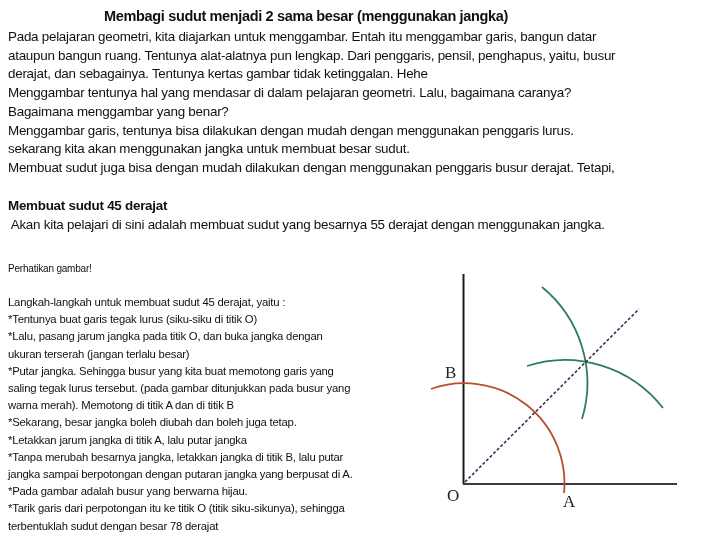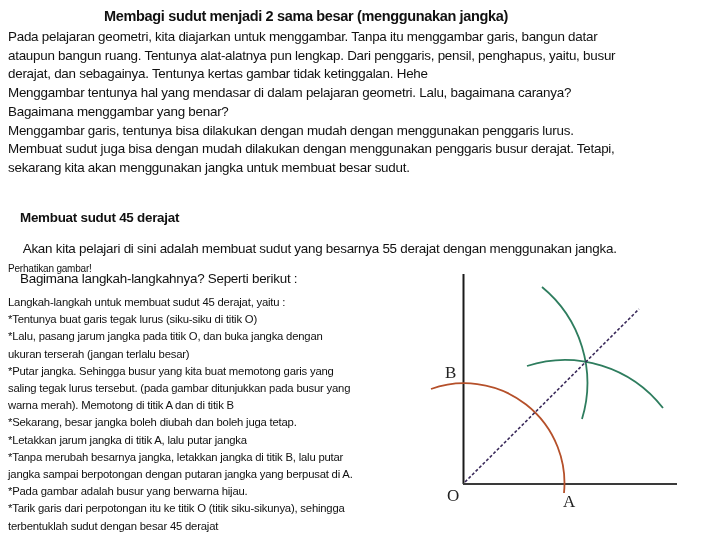--- a/index.html
+++ b/index.html
@@ -5,69 +5,68 @@
   html, body { margin: 0; padding: 0; background: #ffffff; }
   body { width: 720px; height: 540px; position: relative; overflow: hidden;
          font-family: "Liberation Sans", sans-serif; color: #111; }
   .title { position: absolute; left: 0; top: 6px; width: 612px; text-align: center;
            font-size: 14.5px; font-weight: bold; letter-spacing: -0.35px; line-height: 20px; }
   .intro { position: absolute; left: 8px; top: 28px; width: 712px;
            font-size: 13.4px; line-height: 18.7px; letter-spacing: -0.25px; }
   .intro p { margin: 0; white-space: nowrap; }
   .sec45 { position: absolute; left: 8px; top: 197px; width: 712px;
            font-size: 13.4px; line-height: 18.7px; letter-spacing: -0.25px; }
-  .sec45 p { margin: 12px; white-space: nowrap; }
+  .sec45 p { margin: 0; white-space: nowrap; }
   .sec45 .heading { font-weight: bold; }
   .note { position: absolute; left: 8px; top: 261px; font-size: 10px; line-height: 16px;
           letter-spacing: -0.2px; white-space: nowrap; }
   .steps { position: absolute; left: 8px; top: 294px; width: 410px;
            font-size: 11.3px; line-height: 17.2px; letter-spacing: -0.2px; }
   .steps p { margin: 0; white-space: nowrap; }
   .diagram { position: absolute; left: 410px; top: 260px; width: 310px; height: 280px; }
   .lbl { font-family: "Liberation Serif", serif; font-size: 17px; fill: #222; }
 </style>
 </head>
 <body>
 
 <div class="title">Membagi sudut menjadi 2 sama besar (menggunakan jangka)</div>
 
 <div class="intro">
-  <p>Pada pelajaran geometri, kita diajarkan untuk menggambar. Tanpa itu menggambar garis, bangun datar</p>
+  <p>Pada pelajaran geometri, kita diajarkan untuk menggambar. Entah itu menggambar garis, bangun datar</p>
   <p>ataupun bangun ruang. Tentunya alat-alatnya pun lengkap. Dari penggaris, pensil, penghapus, yaitu, busur</p>
   <p>derajat, dan sebagainya. Tentunya kertas gambar tidak ketinggalan. Hehe</p>
   <p>Menggambar tentunya hal yang mendasar di dalam pelajaran geometri. Lalu, bagaimana caranya?</p>
   <p>Bagaimana menggambar yang benar?</p>
   <p>Menggambar garis, tentunya bisa dilakukan dengan mudah dengan menggunakan penggaris lurus.</p>
+  <p>sekarang kita akan menggunakan jangka untuk membuat besar sudut.</p>
   <p>Membuat sudut juga bisa dengan mudah dilakukan dengan menggunakan penggaris busur derajat. Tetapi,</p>
-  <p>sekarang kita akan menggunakan jangka untuk membuat besar sudut.</p>
 </div>
 
 <div class="sec45">
   <p class="heading">Membuat sudut 45 derajat</p>
   <p style="white-space: pre;"> Akan kita pelajari di sini adalah membuat sudut yang besarnya 55 derajat dengan menggunakan jangka.</p>
-  <p>Bagimana langkah-langkahnya? Seperti berikut :</p>
 </div>
 
 <div class="note">Perhatikan gambar!</div>
 
 <div class="steps">
   <p>Langkah-langkah untuk membuat sudut 45 derajat, yaitu :</p>
   <p>*Tentunya buat garis tegak lurus (siku-siku di titik O)</p>
   <p>*Lalu, pasang jarum jangka pada titik O, dan buka jangka dengan</p>
   <p>ukuran terserah (jangan terlalu besar)</p>
   <p>*Putar jangka. Sehingga busur yang kita buat memotong garis yang</p>
   <p>saling tegak lurus tersebut. (pada gambar ditunjukkan pada busur yang</p>
   <p>warna merah). Memotong di titik A dan di titik B</p>
   <p>*Sekarang, besar jangka boleh diubah dan boleh juga tetap.</p>
   <p>*Letakkan jarum jangka di titik A, lalu putar jangka</p>
   <p>*Tanpa merubah besarnya jangka, letakkan jangka di titik B, lalu putar</p>
   <p>jangka sampai berpotongan dengan putaran jangka yang berpusat di A.</p>
   <p>*Pada gambar adalah busur yang berwarna hijau.</p>
   <p>*Tarik garis dari perpotongan itu ke titik O (titik siku-sikunya), sehingga</p>
-  <p>terbentuklah sudut dengan besar 45 derajat</p>
+  <p>terbentuklah sudut dengan besar 78 derajat</p>
 </div>
 
 <svg class="diagram" viewBox="0 0 310 280" width="310" height="280">
 
   <line x1="53.5" y1="14" x2="53.5" y2="224" stroke="#1a1a1a" stroke-width="2"></line>
 
   <line x1="53" y1="224" x2="267" y2="224" stroke="#3a3a3a" stroke-width="1.8"></line>
 
   <path d="M 21 129 A 100 100 0 0 1 154 233" fill="none" stroke="#b5502a" stroke-width="1.8"></path>
 

